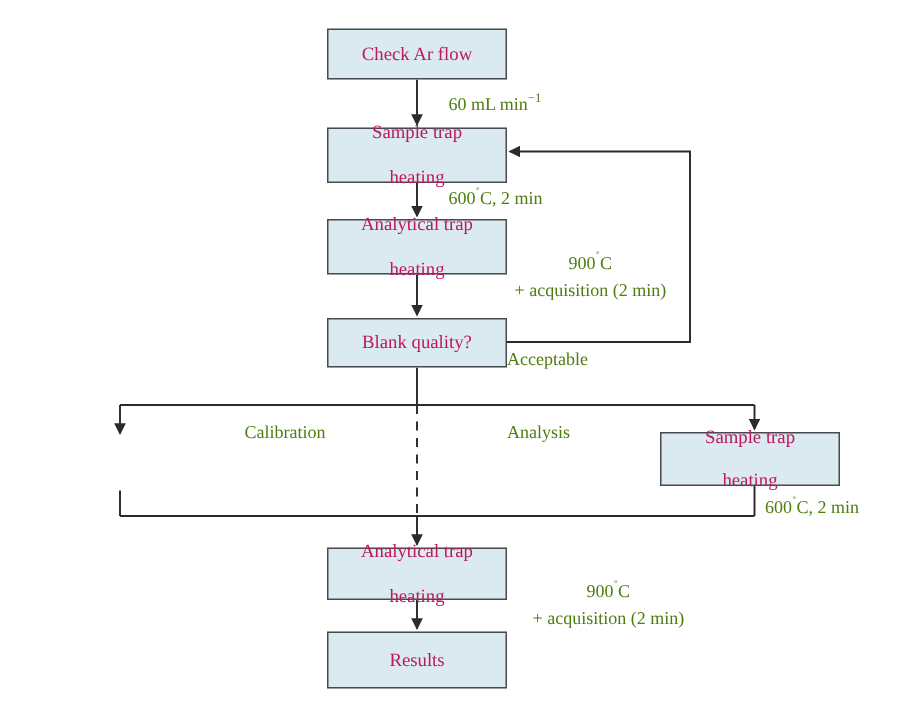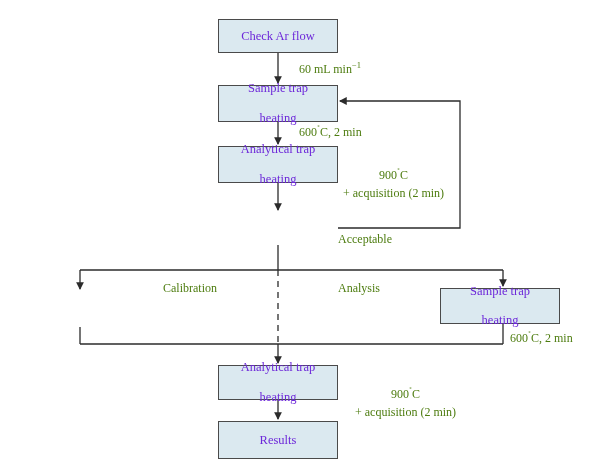--- a/index.html
+++ b/index.html
@@ -16,21 +16,21 @@
   .node{
     position:absolute;
     background:#dbe9f0;
     border:1.3px solid #4a4a4a;
     box-sizing:border-box;
     display:flex;
     align-items:center;
     justify-content:center;
     text-align:center;
     line-height:1.18;
-    color:#6d28d9;
+    color:#be185d;
     font-size:12.5px;
     font-family:"Liberation Serif", serif;
   }
   .node span{display:block;padding:0 4px;}
 
   .lbl{
     position:absolute;
     color:#4d7c0f;
     font-size:12px;
     font-family:"Liberation Serif", serif;
@@ -95,20 +95,23 @@
     </span>
   </div>
 
   <div class="node" style="left:218px;top:146px;width:120px;height:37px;">
     <span>
       <span>Analytical trap</span><br>
       <span>heating</span>
     </span>
   </div>
 
+  <div class="node" style="left:218px;top:212px;width:120px;height:33px;">
+    <span>Blank quality?</span>
+  </div>
 
 
   <div class="node" style="left:440px;top:288px;width:120px;height:36px;">
     <span>
       <span>Sample trap</span><br>
       <span>heating</span>
     </span>
   </div>
 
   <div class="node" style="left:218px;top:365px;width:120px;height:35px;">

